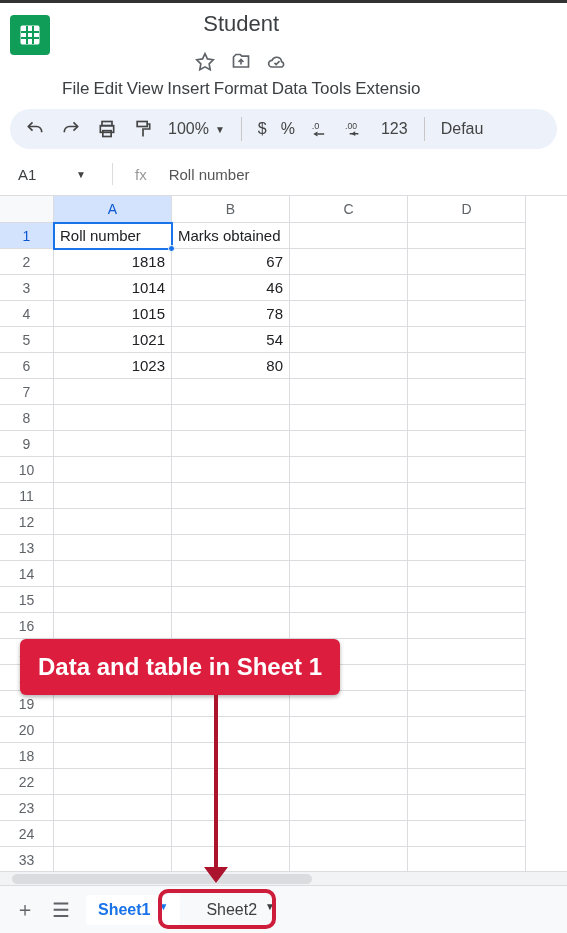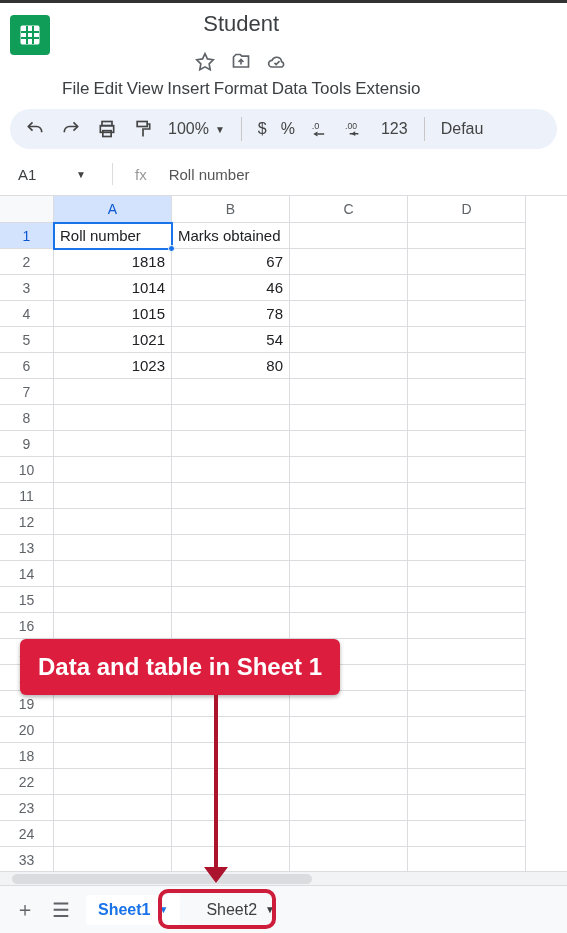--- a/index.html
+++ b/index.html
@@ -52,21 +52,21 @@
   .cell.active { outline:2px solid #1a73e8; outline-offset:-1px; z-index:2; }
   .active-dot { position:absolute; right:-4px; bottom:-4px; width:7px; height:7px; background:#1a73e8; border-radius:50%; border:1px solid #fff; z-index:3; }
 
   
   .hscroll { position:absolute; left:0; right:0; bottom:48px; height:14px; background:#f1f3f4; border-top:1px solid #dadce0; }
   .hscroll .thumb { position:absolute; left:12px; top:2px; height:10px; width:300px; background:#dadce0; border-radius:5px; }
 
   
   .sheet-bar { position:absolute; left:0; right:0; bottom:0; height:48px; display:flex; align-items:center; gap:14px; padding:0 14px; background:#f8f9fa; border-top:1px solid #dadce0; }
   .sheet-bar .ico { width:22px; height:22px; display:inline-flex; align-items:center; justify-content:center; color:#5f6368; font-size:20px; }
-  .tab { display:flex; align-items:center; gap:8px; padding:6px 12px; border-radius:4px; font-size:16px; color:#3c4043; }
+  .tab { display:flex; align-items:flex-start; gap:8px; padding:6px 12px; border-radius:4px; font-size:16px; color:#3c4043; }
   .tab.active { color:#1a73e8; font-weight:600; background:#fff; }
   .tab .caret { color:inherit; }
   .ring { position:absolute; border:4px solid #ce1c3b; border-radius:10px; pointer-events:none; }
   .ring-tab { bottom:4px; left:158px; width:118px; height:40px; }
 
   
   .callout { position:absolute; left:20px; top:636px; background:#dc1d3d; color:#fff; font-weight:700; font-size:24px; padding:14px 18px; border-radius:6px; box-shadow:0 2px 4px rgba(0,0,0,.3); }
   .arrow-line { position:absolute; left:214px; top:692px; width:4px; height:178px; background:#ac142e; }
   .arrow-head { position:absolute; left:204px; top:864px; width:0; height:0; border-left:12px solid transparent; border-right:12px solid transparent; border-top:16px solid #ac142e; }
 

